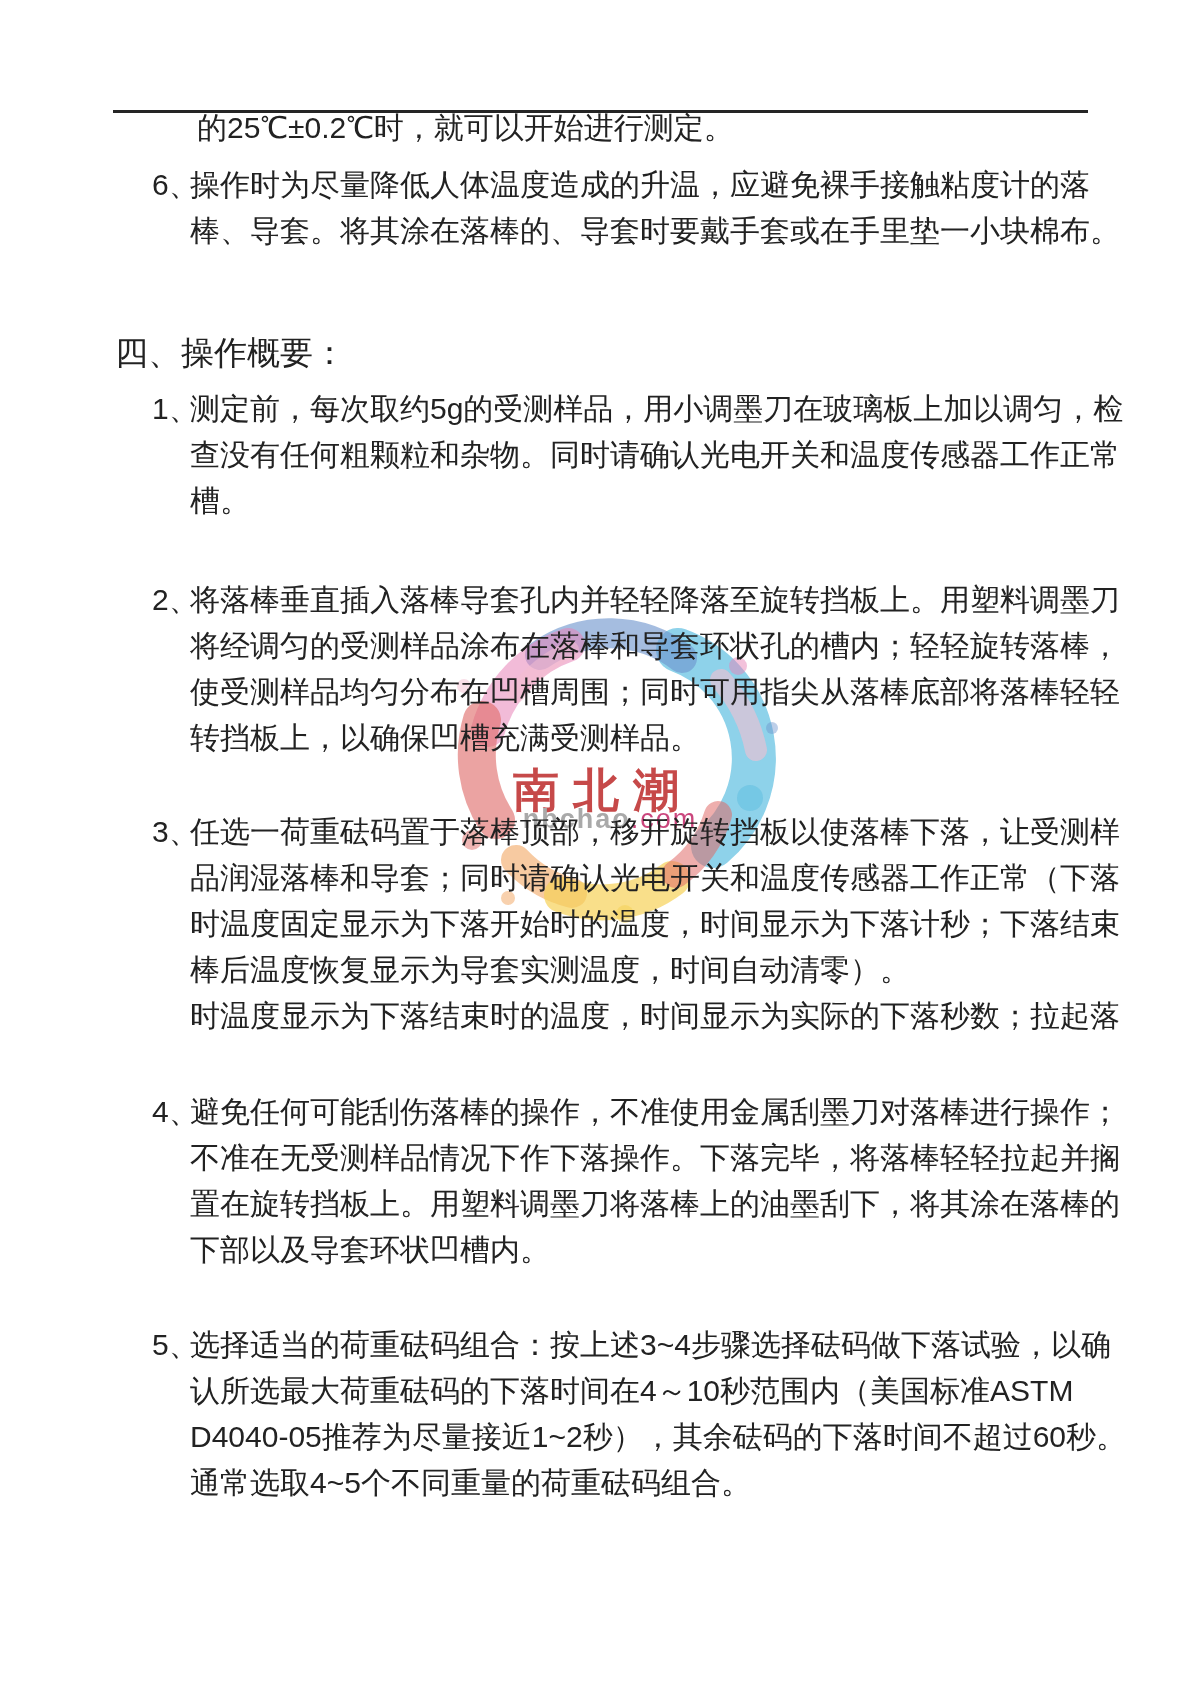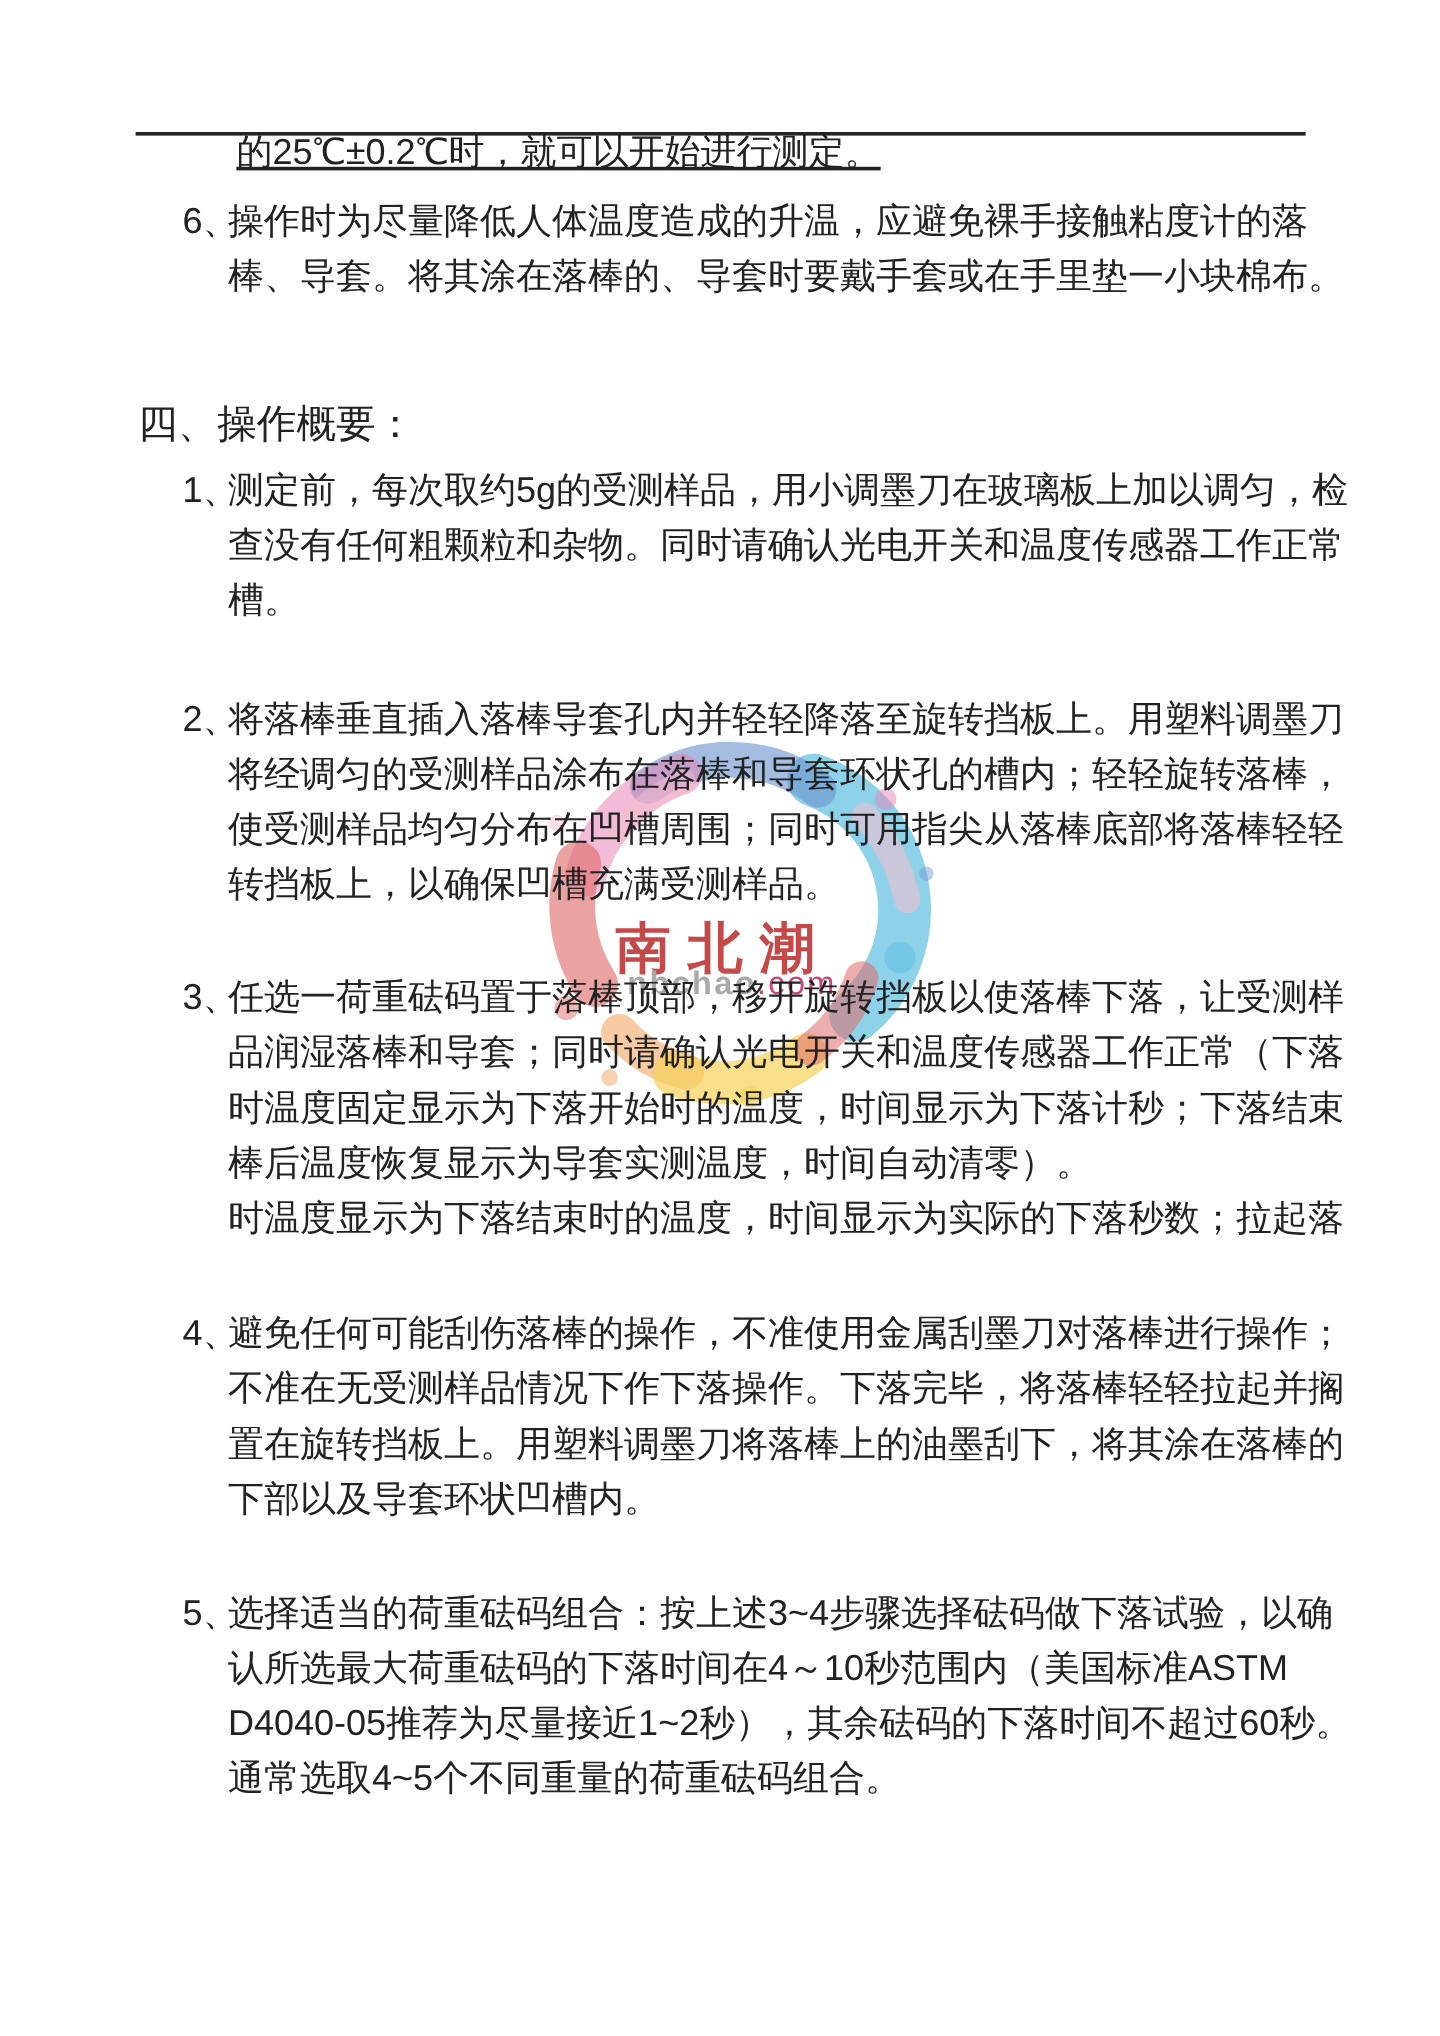--- a/index.html
+++ b/index.html
@@ -44,21 +44,21 @@
   
   .content{
     position:absolute;left:0;top:105px;width:1200px;
     font-size:30px;
     font-weight:400;
   }
   .tline{
     height:46px;line-height:46px;
     white-space:nowrap;
   }
-  .cont-line{padding-left:197px;text-decoration:underline;}
+  .cont-line{padding-left:197px;}
   .step{position:relative;padding-left:190px;}
   .step-num{
     position:absolute;left:152px;top:0;
     height:46px;line-height:46px;
   }
   .heading{
     padding-left:115px;
     font-size:33px;
     height:46px;line-height:46px;
     margin-top:76px;

